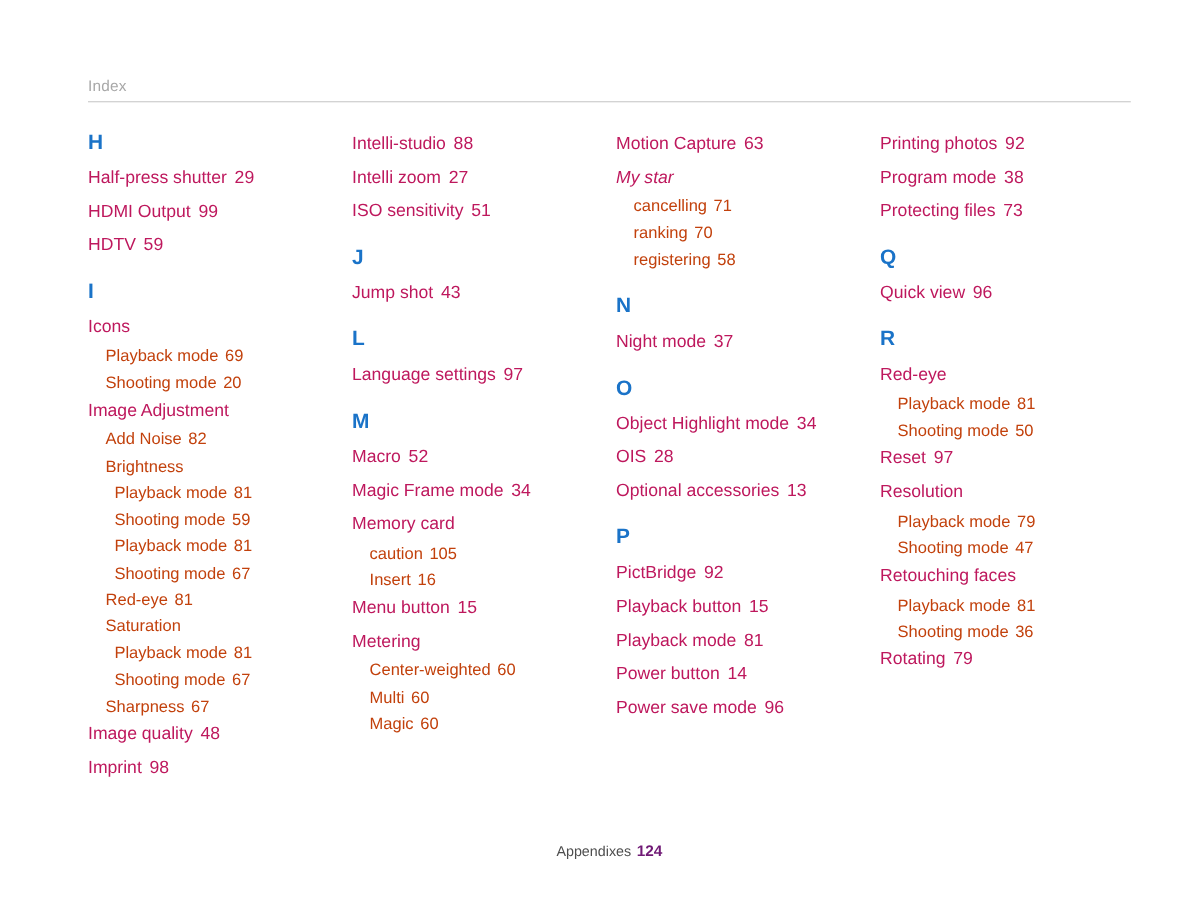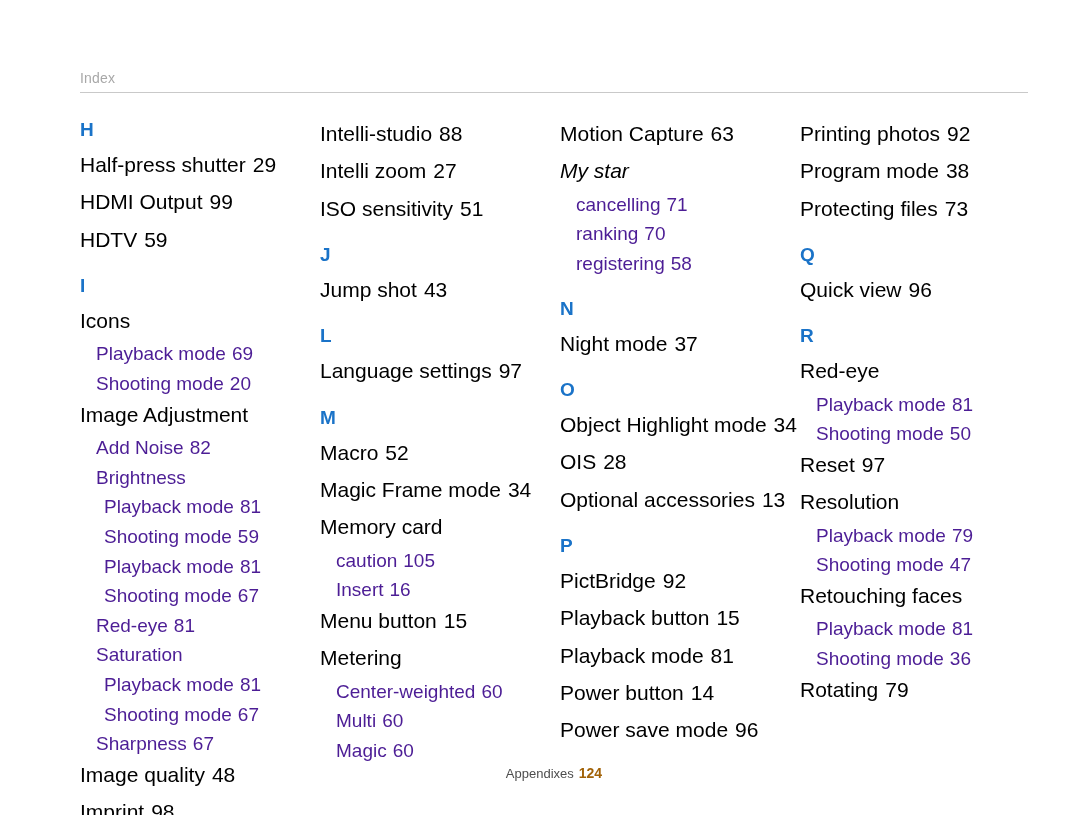--- a/index.html
+++ b/index.html
@@ -56,51 +56,51 @@
     font-weight: bold;
     font-size: 19px;
     margin-top: 22px;
     margin-bottom: 12px;
     line-height: 1;
   }
   .letter.first {
     margin-top: 0;
   }
   .entry {
-    font-size: 21px;
-    color: #000000;
+    font-size: 16px;
+    color: #be185d;
     line-height: 1.35;
     margin-bottom: 9px;
     white-space: nowrap;
   }
   .entry .pg {
     margin-left: 7px;
   }
   .sub {
-    font-size: 19px;
-    color: #4c1d95;
+    font-size: 15px;
+    color: #c2410c;
     line-height: 1.35;
     margin-left: 16px;
     margin-bottom: 4px;
     white-space: nowrap;
   }
   .sub .pg {
     margin-left: 6px;
   }
   .footer {
     position: absolute;
     width: 100%;
     top: 765px;
     text-align: center;
     font-size: 13px;
     color: #4d4d4d;
   }
   .footer .fnum {
     font-weight: bold;
-    color: #a16207;
+    color: #701a75;
     margin-left: 5px;
     font-size: 14px;
   }
 </style>
 </head>
 <body>
 
 <div class="page">
 
   <div class="header">

